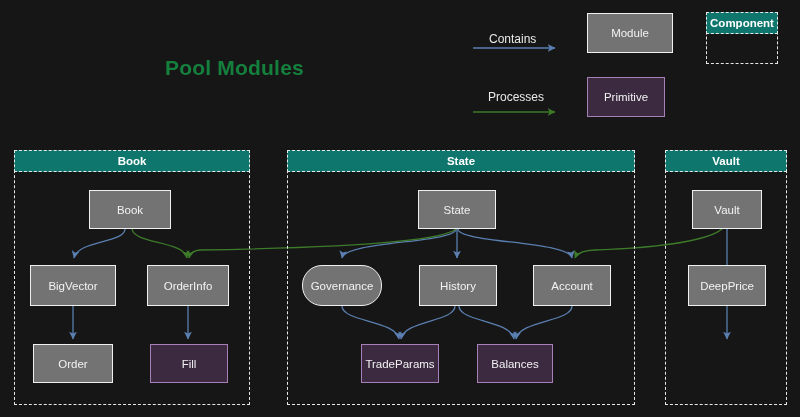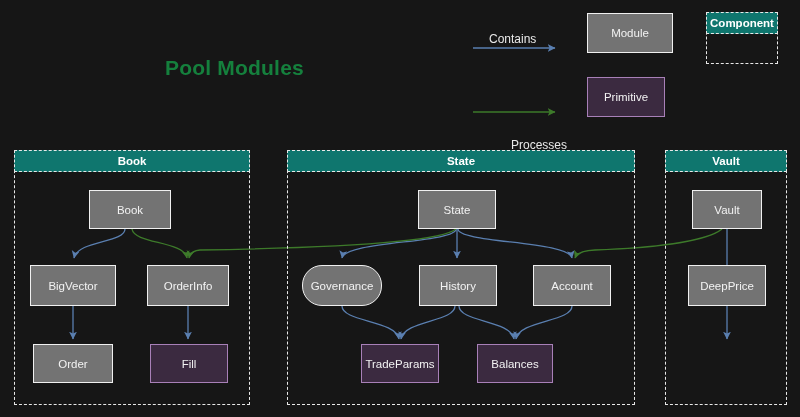--- a/index.html
+++ b/index.html
@@ -35,21 +35,21 @@
   }
 
   
   .legend-label {
     position: absolute;
     font-size: 12px;
     color: #e9e9e9;
     white-space: nowrap;
   }
   #legend-contains-label { left: 489px; top: 32px; }
-  #legend-processes-label { left: 511px; top: 90px; margin-top: 48px; }
+  #legend-processes-label { left: 488px; top: 90px; }
 
   
   .node {
     position: absolute;
     box-sizing: border-box;
     display: flex;
     align-items: center;
     justify-content: center;
     font-size: 11.5px;
     color: #f2f2f2;

